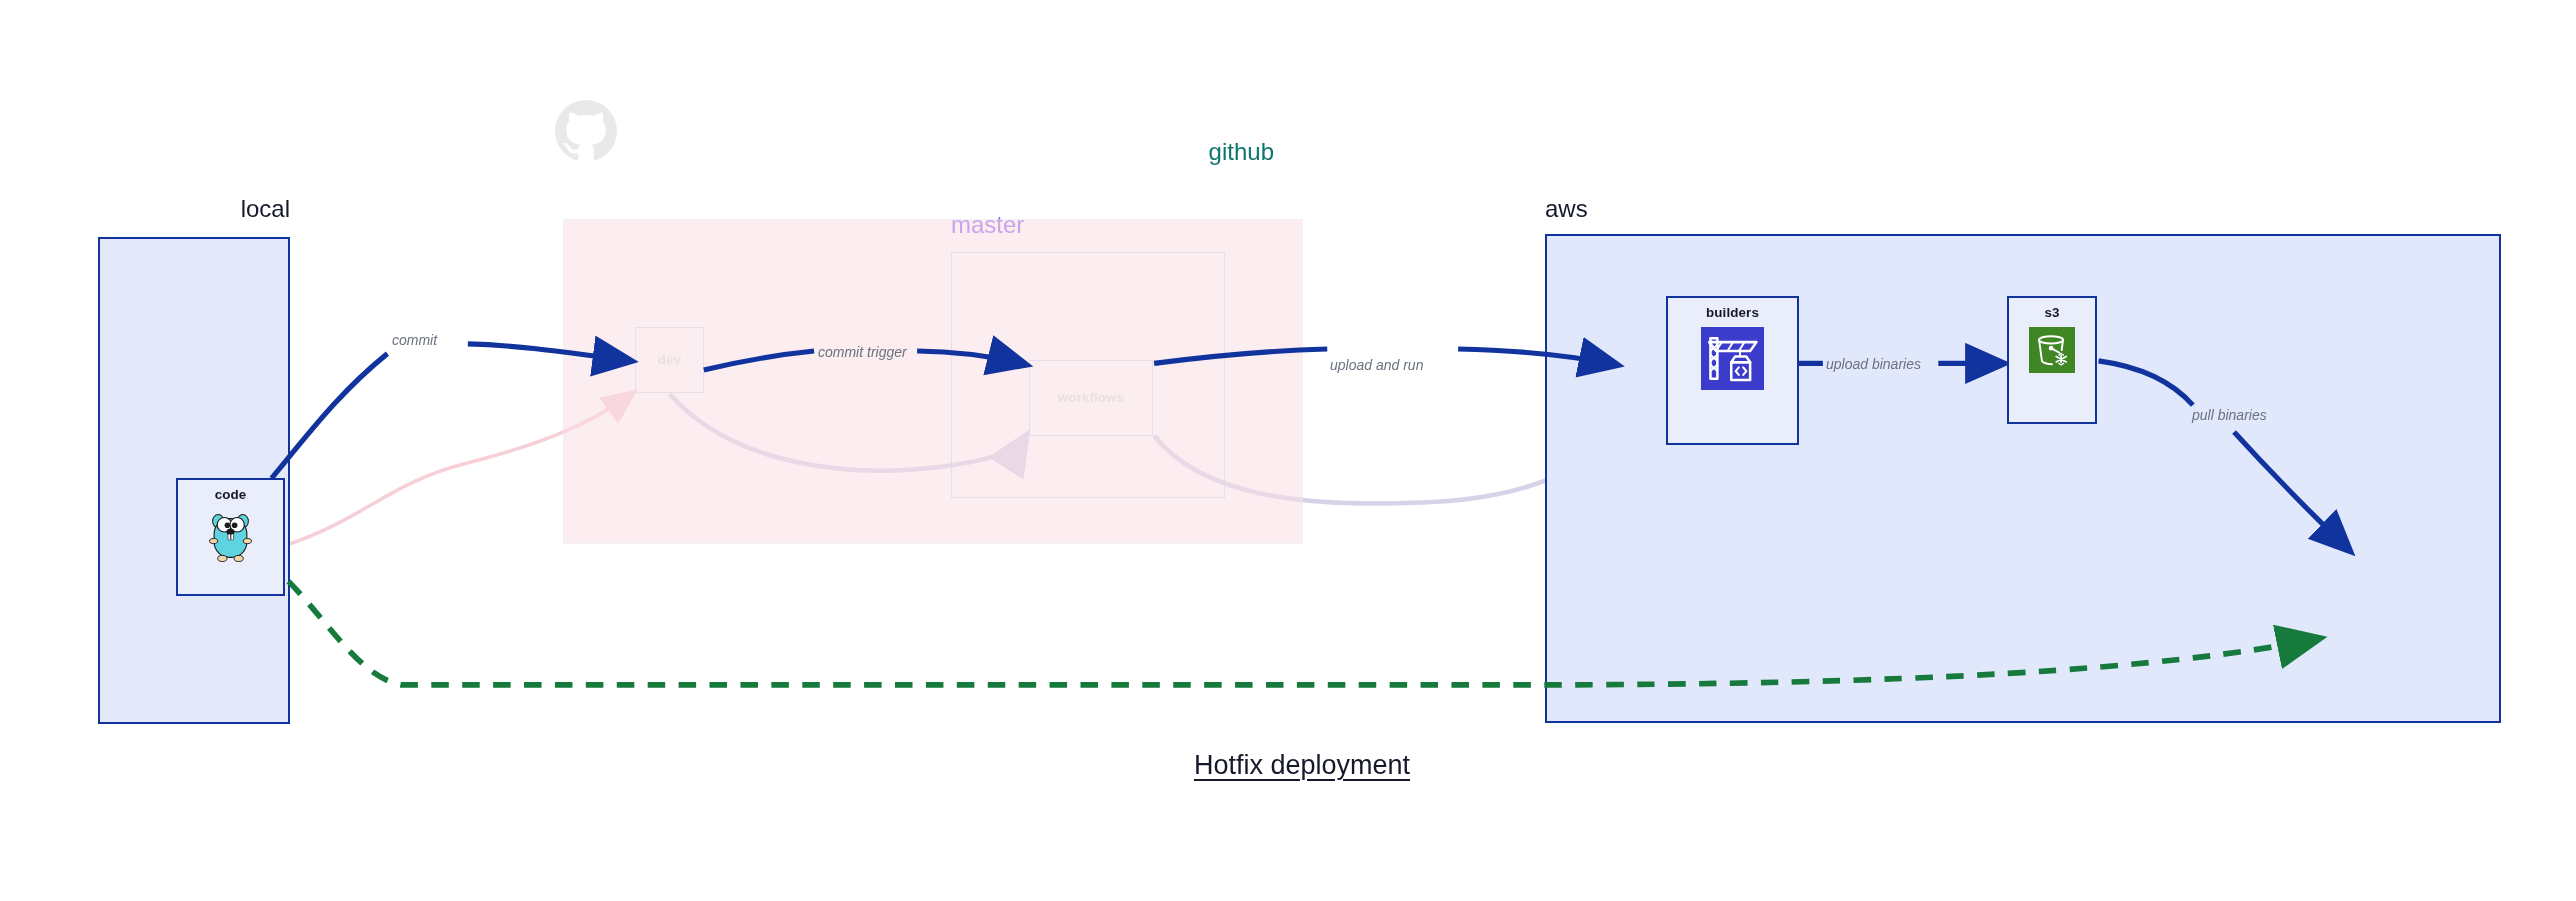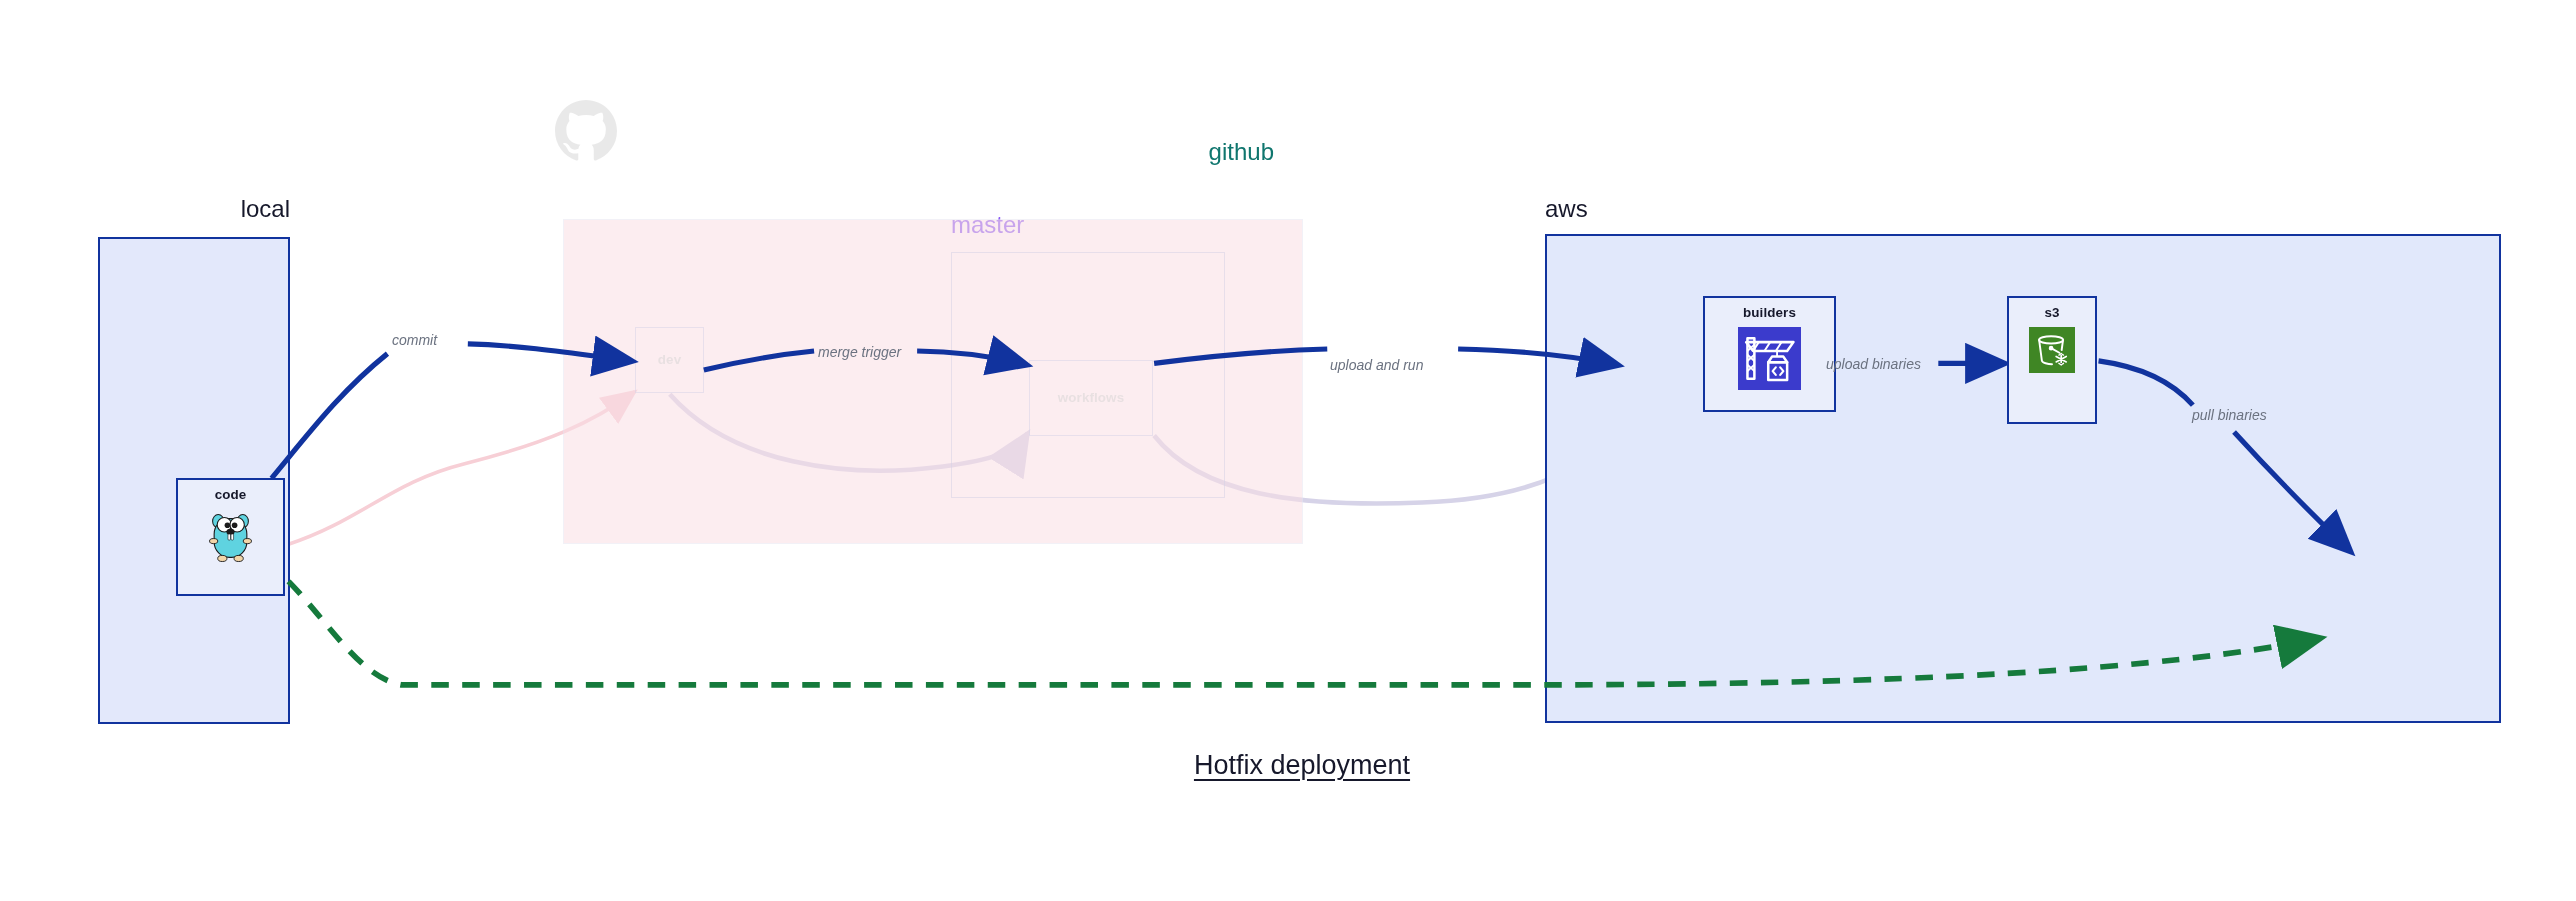--- a/index.html
+++ b/index.html
@@ -40,21 +40,21 @@
   .node .node-label{font-size:13.4px;font-weight:bold;color:#16182b;margin-top:8.2px;
         letter-spacing:0.1px;line-height:1;}
   .node .node-icon{margin-top:7.2px;}
 
   .node.ghost{background:transparent;border:1.5px solid #d8d5e8;z-index:4;opacity:.55;}
   .node.ghost .node-label{color:#d9d6d6;font-size:13.4px;}
 
   #node-code{left:176px;top:478px;width:109px;height:118px;}
   #node-dev{left:635px;top:327px;width:69px;height:66px;}
   #node-workflows{left:1029px;top:360px;width:124px;height:76px;}
-  #node-builders{left:1703px;top:296px;width:133px;height:116px;}
+  #node-builders{left:1666px;top:296px;width:133px;height:149px;}
   #node-s3{left:2007px;top:296px;width:90px;height:128px;}
   #node-ec2{left:2330px;top:554px;width:99px;height:128px;}
 
   
   .chip{display:block;}
 
   
   .edge-label{position:absolute;z-index:8;font-size:14px;font-style:italic;
      color:#6b7280;white-space:nowrap;background:#ffffff;}
   .edge-label.on-pink{background:transparent;}
@@ -219,21 +219,21 @@
         <g stroke="#ffffff" stroke-width="3.6" stroke-linecap="round">
           <path d="M70 58 L70 82 M59 64 L81 76 M81 64 L59 76"></path>
           <path d="M65 61 L70 58 L75 61 M65 79 L70 82 L75 79" stroke-width="3"></path>
         </g>
       </svg>
     </div>
   </div>
 
 
   <div class="edge-label" id="lbl-commit">commit</div>
-  <div class="edge-label on-pink" id="lbl-merge">merge trigger</div>
+  <div class="edge-label on-pink" id="lbl-merge">commit trigger</div>
   <div class="edge-label" id="lbl-upload-run">upload and run</div>
   <div class="edge-label on-pink" id="lbl-upload-bin">upload binaries</div>
   <div class="edge-label on-pink" id="lbl-pull">pull binaries</div>
 
   <div id="caption">
     <span>Hotfix deployment</span>
   </div>
 
 </div>
 

